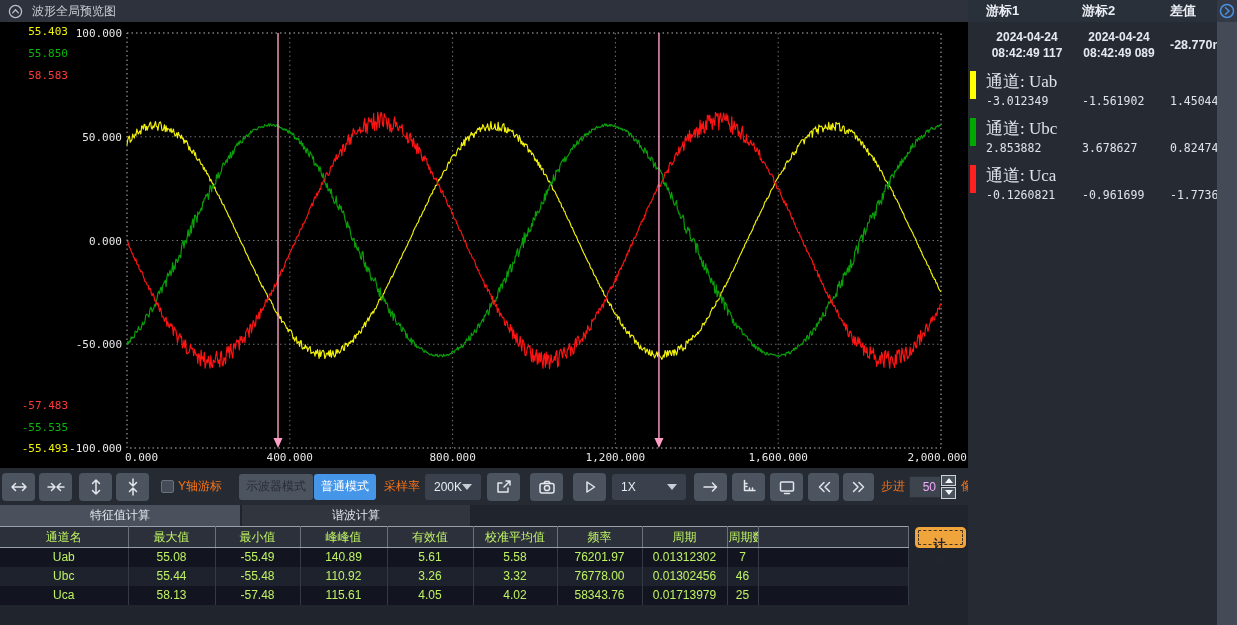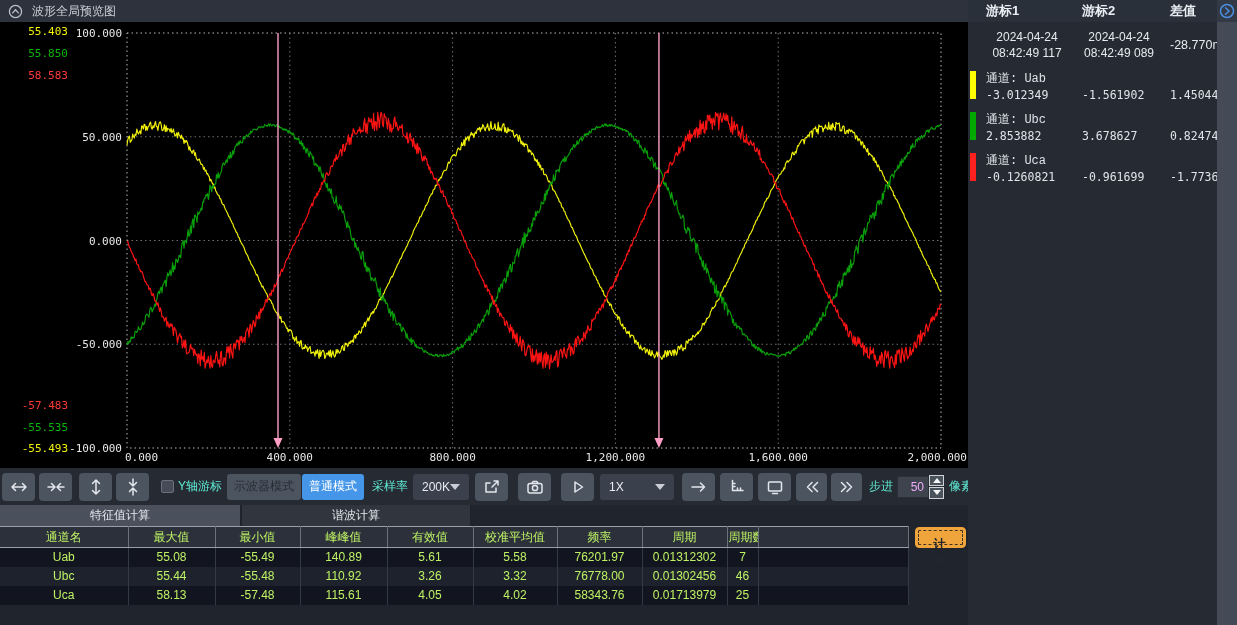--- a/index.html
+++ b/index.html
@@ -32,21 +32,21 @@
   .mode-btn { height:26px; border:none; border-radius:3px; font-size:12px; padding:0 7px; flex:none; }
   .mode-btn.scope { background:#4c5460; color:#282d35; }
   .mode-btn.normal { background:#4596e8; color:#ffffff; }
   .dd {
     height:26px; background:#3a414c; border-radius:3px; color:#e8ecf2;
     display:flex; align-items:center; padding:0 9px; flex:none; font-size:12px;
   }
   .dd .caret { width:0; height:0; border-left:5px solid transparent; border-right:5px solid transparent;
     border-top:6px solid #c9ced6; margin-left:auto; }
   .checkbox { width:13px; height:13px; background:#454c57; border:1px solid #6a717c; border-radius:2px; flex:none; }
-  .tool-label { flex:none; color:#5eead4; }
+  .tool-label { flex:none; color:#f97316; }
   #step-input {
     width:32px; height:22px; background:#3d444e; border:1px solid #2b3038; color:#f0abfc;
     font-size:12px; text-align:right; padding:0 4px; flex:none;
   }
   #stepper { width:15px; height:24px; display:flex; flex-direction:column; gap:1px; flex:none; }
   .spin-btn { flex:1; background:#4a525c; border:1px solid #cfd3d8; padding:0;
     display:flex; align-items:center; justify-content:center; }
   .spin-btn .tri-up { width:0; height:0; border-left:4px solid transparent; border-right:4px solid transparent; border-bottom:5px solid #f2f4f6; }
   .spin-btn .tri-dn { width:0; height:0; border-left:4px solid transparent; border-right:4px solid transparent; border-top:5px solid #f2f4f6; }
   
@@ -80,27 +80,27 @@
   #panel-header {
     height:22px; background:#2a303a; display:grid; grid-template-columns:96px 88px 1fr;
     padding-left:18px; align-items:center; color:#eaeef4; font-size:13px; font-weight:bold;
     width:249px;
   }
   #panel-strip { position:absolute; right:0; top:0; width:20px; height:625px; background:#454b56; }
   #panel-strip .cap { position:absolute; top:0; left:0; width:20px; height:22px; background:#333945; }
   #panel-collapse { position:absolute; top:3px; left:2px; width:16px; height:16px; background:none; border:none; padding:0; }
   #date-row {
     margin-top:7px; padding-left:18px; width:249px; display:grid; grid-template-columns:96px 88px 1fr;
-    color:#e6eaf0; font-size:12px; font-weight:normal; line-height:1.35; text-align:left;
+    color:#e6eaf0; font-size:12px; font-weight:bold; line-height:1.35; text-align:left;
   }
   #date-row .dt { text-align:center; padding-right:14px; }
   #date-row .diff { align-self:center; font-size:12.5px; }
   .ch-row { position:relative; margin-top:9px; padding-left:18px; width:249px; color:#dfe3ea; }
   .ch-bar { position:absolute; left:2px; top:1px; width:6px; height:28px; }
-  .ch-name { font-size:12px; font-family:Liberation Mono, monospace; margin-bottom:1px; }
+  .ch-name { font-size:17px; font-family:Liberation Serif, serif; margin-bottom:1px; }
   .ch-vals { display:grid; grid-template-columns:96px 88px 1fr; font-size:11.5px; font-family:"DejaVu Sans Mono",monospace; }
 </style>
 </head>
 <body>
 
 <div id="left">
 
   <div id="titlebar">
     <svg width="15" height="15" viewBox="0 0 16 16">
       <circle cx="8" cy="8" r="6.5" fill="none" stroke="#b9bfc8" stroke-width="1.4"></circle>
@@ -162,21 +162,21 @@
           <path class="icon-stroke" d="M8 2 V16 M4.5 5.5 L8 2 L11.5 5.5 M4.5 12.5 L8 16 L11.5 12.5"></path>
         </svg>
     </button>
     <button class="tbtn" style="margin-left:4px">
       <svg width="16" height="18" viewBox="0 0 16 18">
           <path class="icon-stroke" d="M8 1 V7.5 M4.5 4.5 L8 8 L11.5 4.5 M8 17 V10.5 M4.5 13.5 L8 10 L11.5 13.5"></path>
         </svg>
     </button>
     <span class="checkbox" style="margin-left:12px"></span>
     <span class="tool-label" style="margin-left:4px">Y轴游标</span>
-    <button class="mode-btn scope" style="margin-left:5px">示波器模式</button>
+    <button class="mode-btn scope" style="margin-left:17px">示波器模式</button>
     <button class="mode-btn normal" style="margin-left:1px">普通模式</button>
     <span class="tool-label" style="margin-left:8px">采样率</span>
     <div class="dd" style="margin-left:5px;width:56px">
       <span>200K</span>
       <span class="caret"></span>
     </div>
     <button class="tbtn" style="margin-left:6px">
       <svg width="17" height="16" viewBox="0 0 17 16">
           <path class="icon-stroke" d="M13 9 V13 H3 V4 H7 M9 8 L15 2 M11 2 H15 V6"></path>
         </svg>

